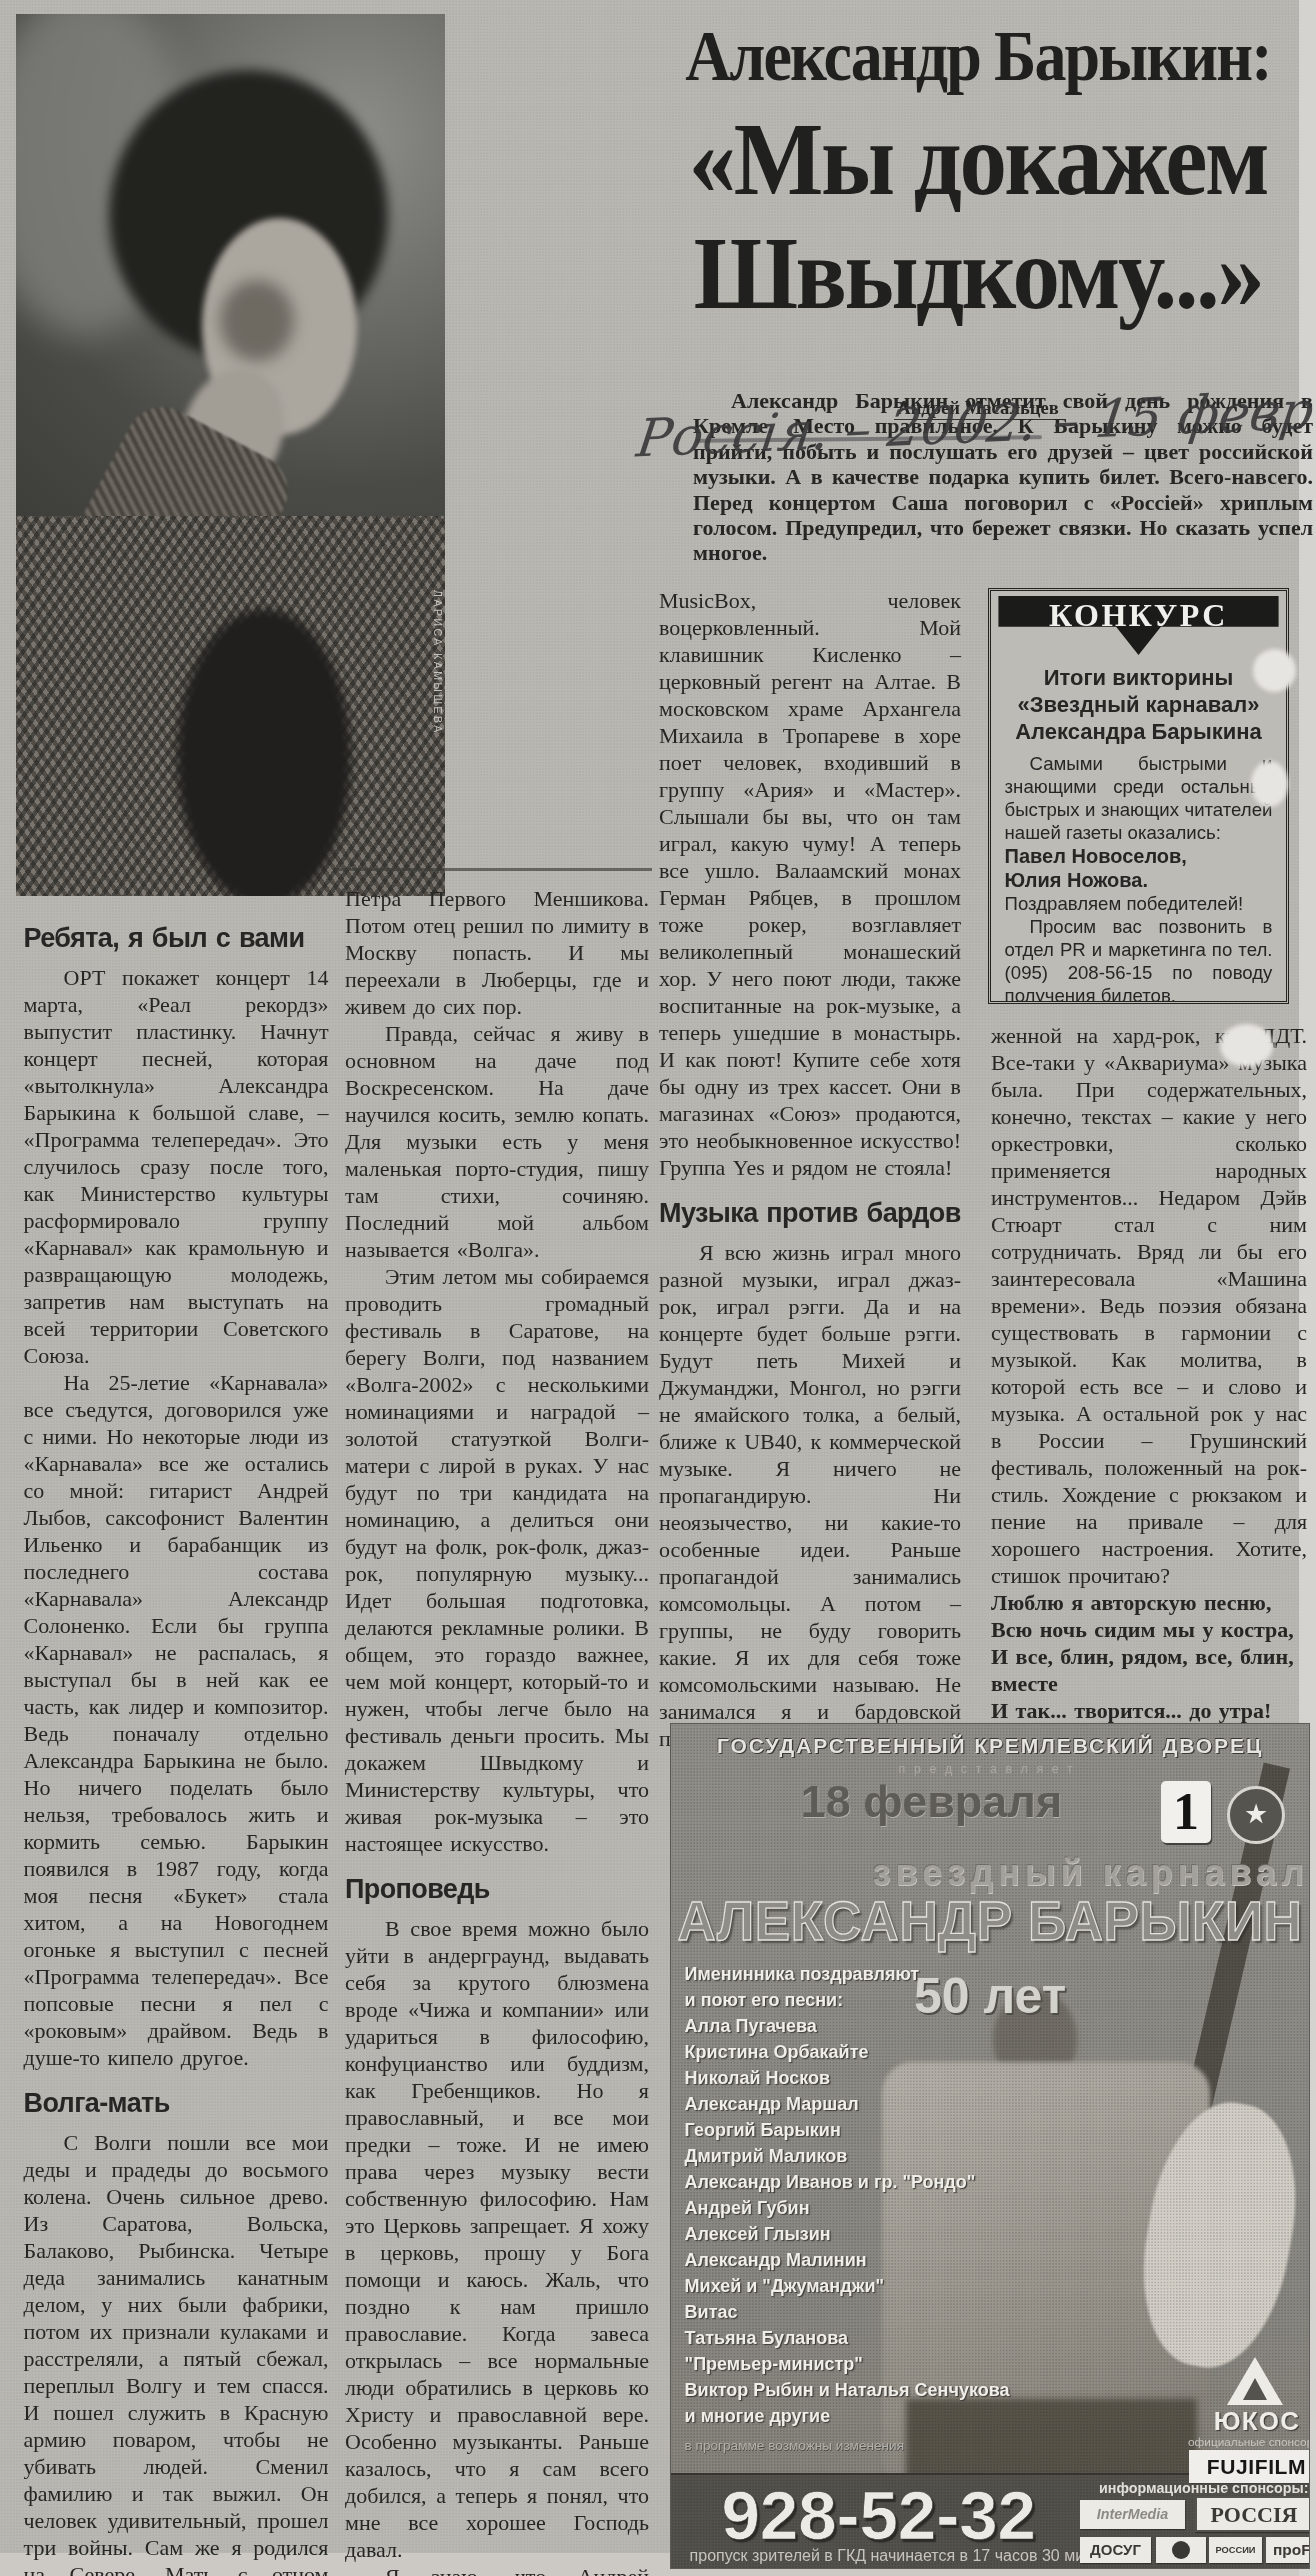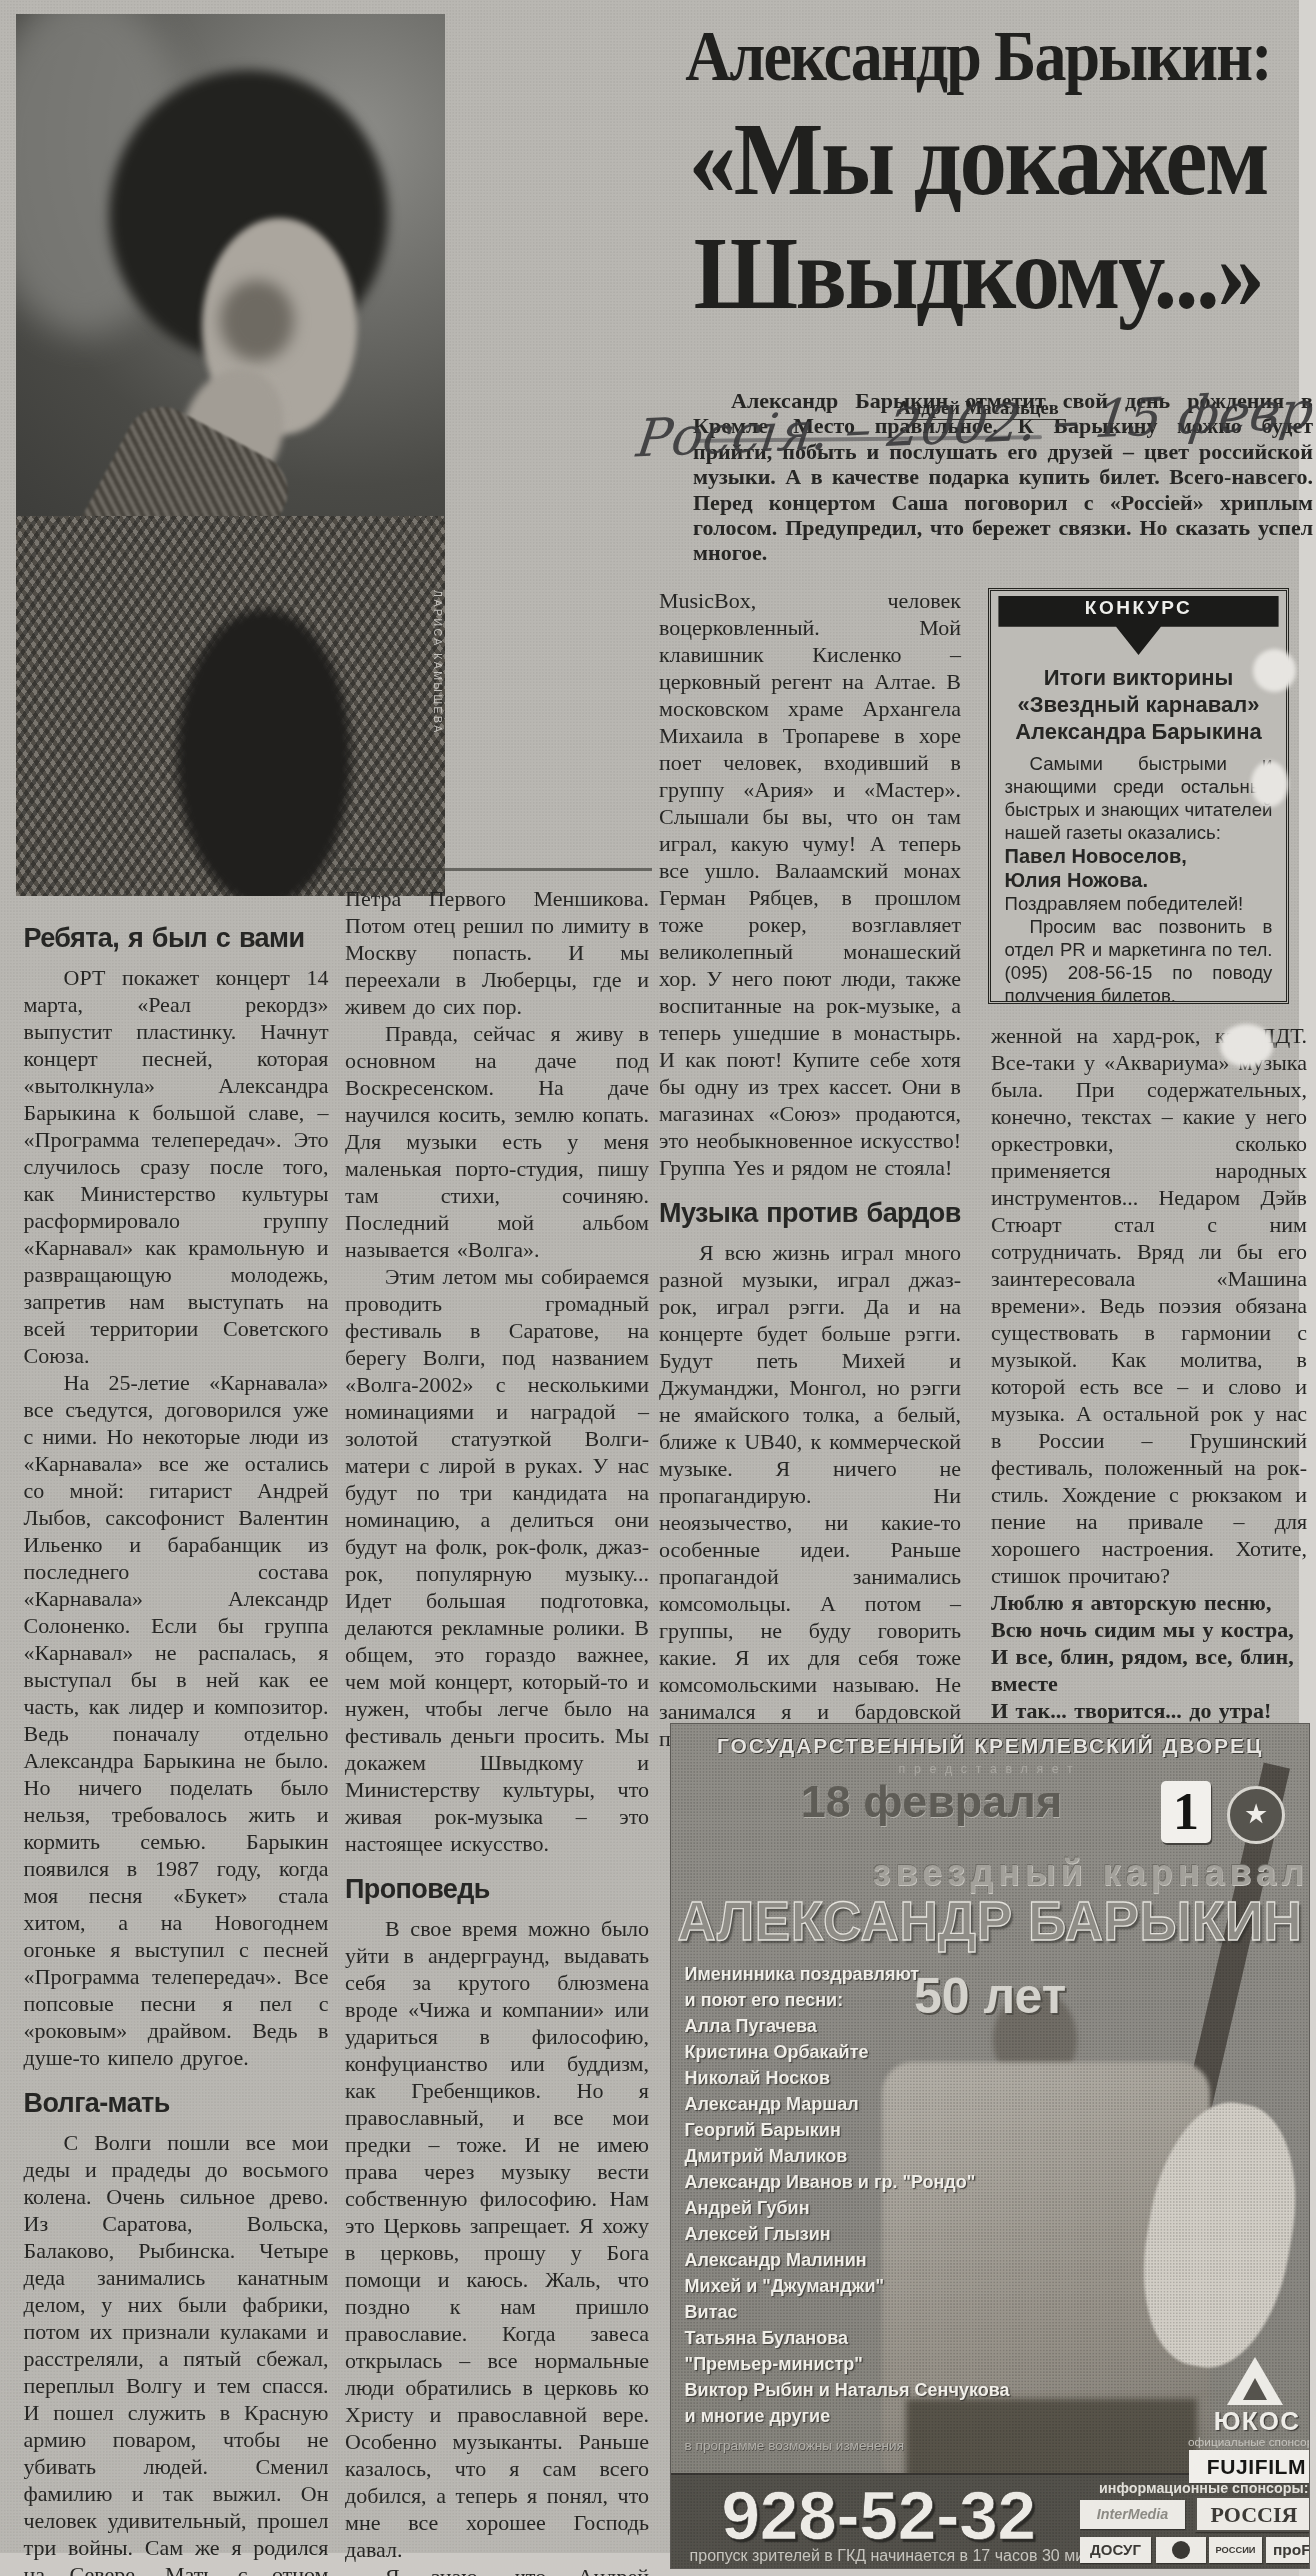--- a/index.html
+++ b/index.html
@@ -62,21 +62,21 @@
   .rule-top{position:absolute;left:335px;top:868px;width:317px;height:3.1px;background:#3a3a36;opacity:.65;}
   .blotch{position:absolute;border-radius:50%;background:#e7e5e1;filter:blur(1.9px);}
 
   
   .konkurs{position:absolute;left:990px;top:590px;width:297px;height:412px;box-sizing:border-box;
       border:1.9px solid #23231f;outline:0.6px solid #23231f;outline-offset:1.9px;background:#bdbbb6;
       padding:0 13.6px;overflow:hidden;font-family:"Liberation Sans",sans-serif;}
   .k-banner{position:relative;margin:5px -6.2px 8.7px;height:59px;background:#1b1b19;
       clip-path:polygon(0 0,100% 0,100% 52%,58% 52%,50% 100%,42% 52%,0 52%);}
   .k-banner div{position:absolute;top:1.2px;width:100%;text-align:center;color:#efefeb;
-      font-weight:bold;font-size:19px;letter-spacing:2.5px;}
+      font-weight:bold;font-size:32px;letter-spacing:2.5px;font-family:Liberation Serif, serif;}
   .k-title{font-weight:bold;font-size:22px;line-height:27px;text-align:center;margin-bottom:7.4px;}
   .k-body{font-size:18.6px;line-height:23px;text-align:justify;text-indent:25px;}
   .k-winner{font-weight:bold;font-size:20px;line-height:24px;}
   .k-congrats{font-size:18.6px;line-height:23px;}
   .k-note{font-size:18.6px;line-height:23px;text-align:justify;text-indent:25px;}
 
   
   .ad{position:absolute;left:670px;top:1723px;width:638px;height:844px;overflow:hidden;
       background:linear-gradient(180deg,#908e88 0,#8b8984 55%,#838179 100%);
       border:1.2px solid #5c5a56;font-family:"Liberation Sans",sans-serif;}

